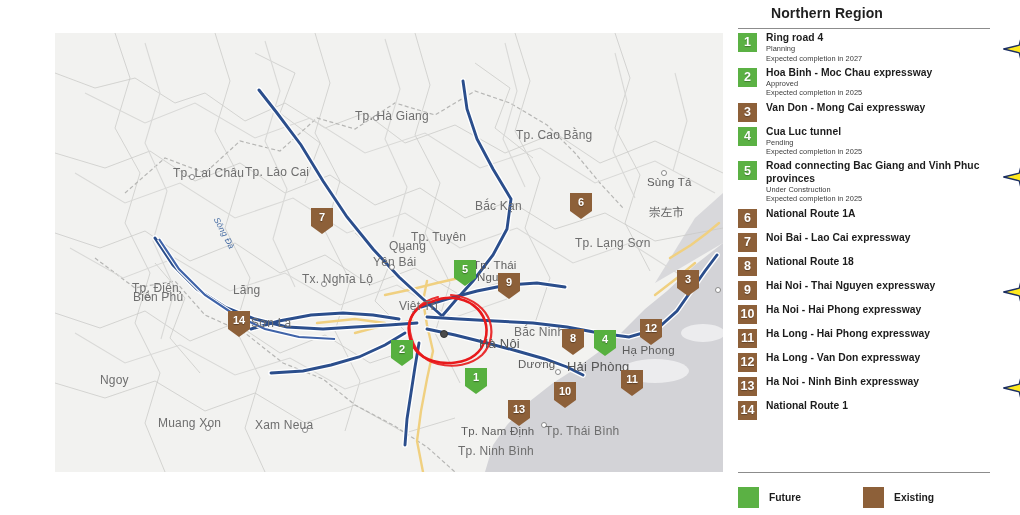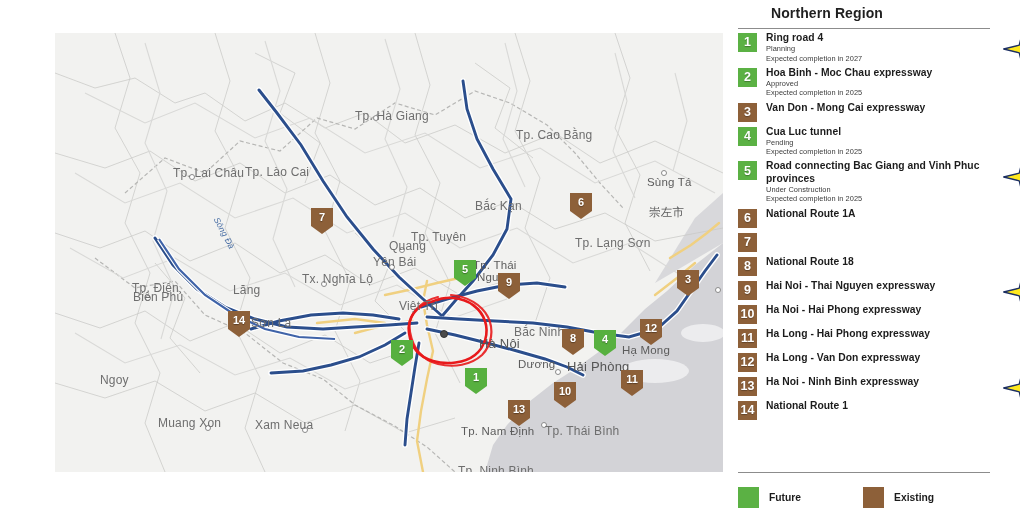--- a/index.html
+++ b/index.html
@@ -262,23 +262,23 @@
         <div class="mlabel md" style="left: 78px; top: 257px;">Biên Phủ</div>
         <div class="mlabel md" style="left: 178px; top: 250px;">Lăng</div>
         <div class="mlabel md" style="left: 196px; top: 283px;">Sơn La</div>
         <div class="mlabel md" style="left: 45px; top: 340px;">Ngoy</div>
         <div class="mlabel md" style="left: 103px; top: 383px;">Muang Xon</div>
         <div class="mlabel md" style="left: 200px; top: 385px;">Xam Neua</div>
         <div class="mlabel md" style="left: 459px; top: 292px;">Bắc Ninh</div>
         <div class="mlabel xl" style="left: 424px; top: 303px;">Hà Nội</div>
         <div class="mlabel lg" style="left: 463px; top: 325px;">Dương</div>
         <div class="mlabel xl" style="left: 512px; top: 326px;">Hải Phòng</div>
-        <div class="mlabel lg" style="left: 567px; top: 311px;">Hạ Mong</div>
+        <div class="mlabel lg" style="left: 567px; top: 311px;">Hạ Phong</div>
         <div class="mlabel lg" style="left: 406px; top: 392px;">Tp. Nam Định</div>
-        <div class="mlabel md" style="left: 403px; top: 411px; margin-top: 20px;">Tp. Ninh Bình</div>
+        <div class="mlabel md" style="left: 403px; top: 411px;">Tp. Ninh Bình</div>
         <div class="mlabel md" style="left: 490px; top: 391px;">Tp. Thái Bình</div>
         <div class="mlabel river" style="left: 152px; top: 195px; transform: rotate(62deg);">Sông Đà</div>
       </div>
 
     <div id="map-markers">
         <div class="marker green" style="left: 410px; top: 335px;">
           <svg class="shape" viewBox="0 0 22 26">
             <path d="M0 0 H22 V18 L11 26 L0 18 Z"></path>
           </svg>
           <span class="num">1</span>
@@ -416,20 +416,23 @@
             </svg></div>
         </div>
         <div class="lrow">
           <div class="swatch brown">6</div>
           <div class="ltext">
             <div class="lname">National Route 1A</div>
           </div>
         </div>
         <div class="lrow">
           <div class="swatch brown">7</div>
+          <div class="ltext">
+            <div class="lname">Noi Bai - Lao Cai expressway</div>
+          </div>
         </div>
         <div class="lrow">
           <div class="swatch brown">8</div>
           <div class="ltext">
             <div class="lname">National Route 18</div>
           </div>
         </div>
         <div class="lrow">
           <div class="swatch brown">9</div>
           <div class="ltext">

